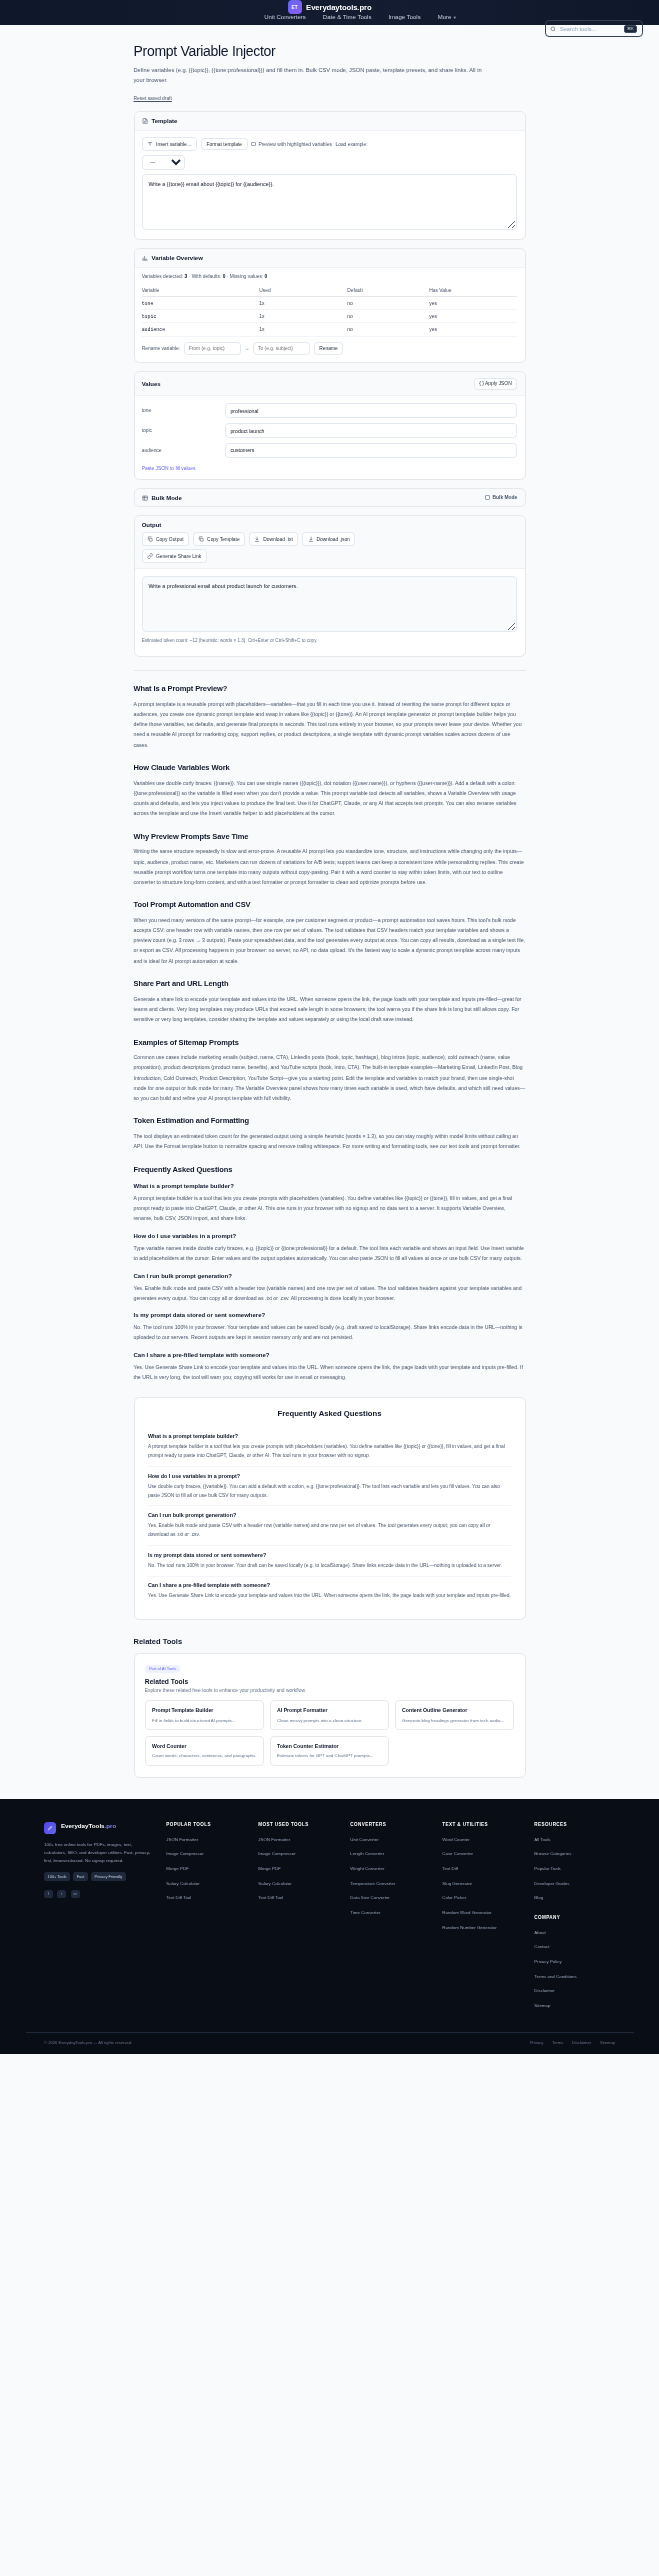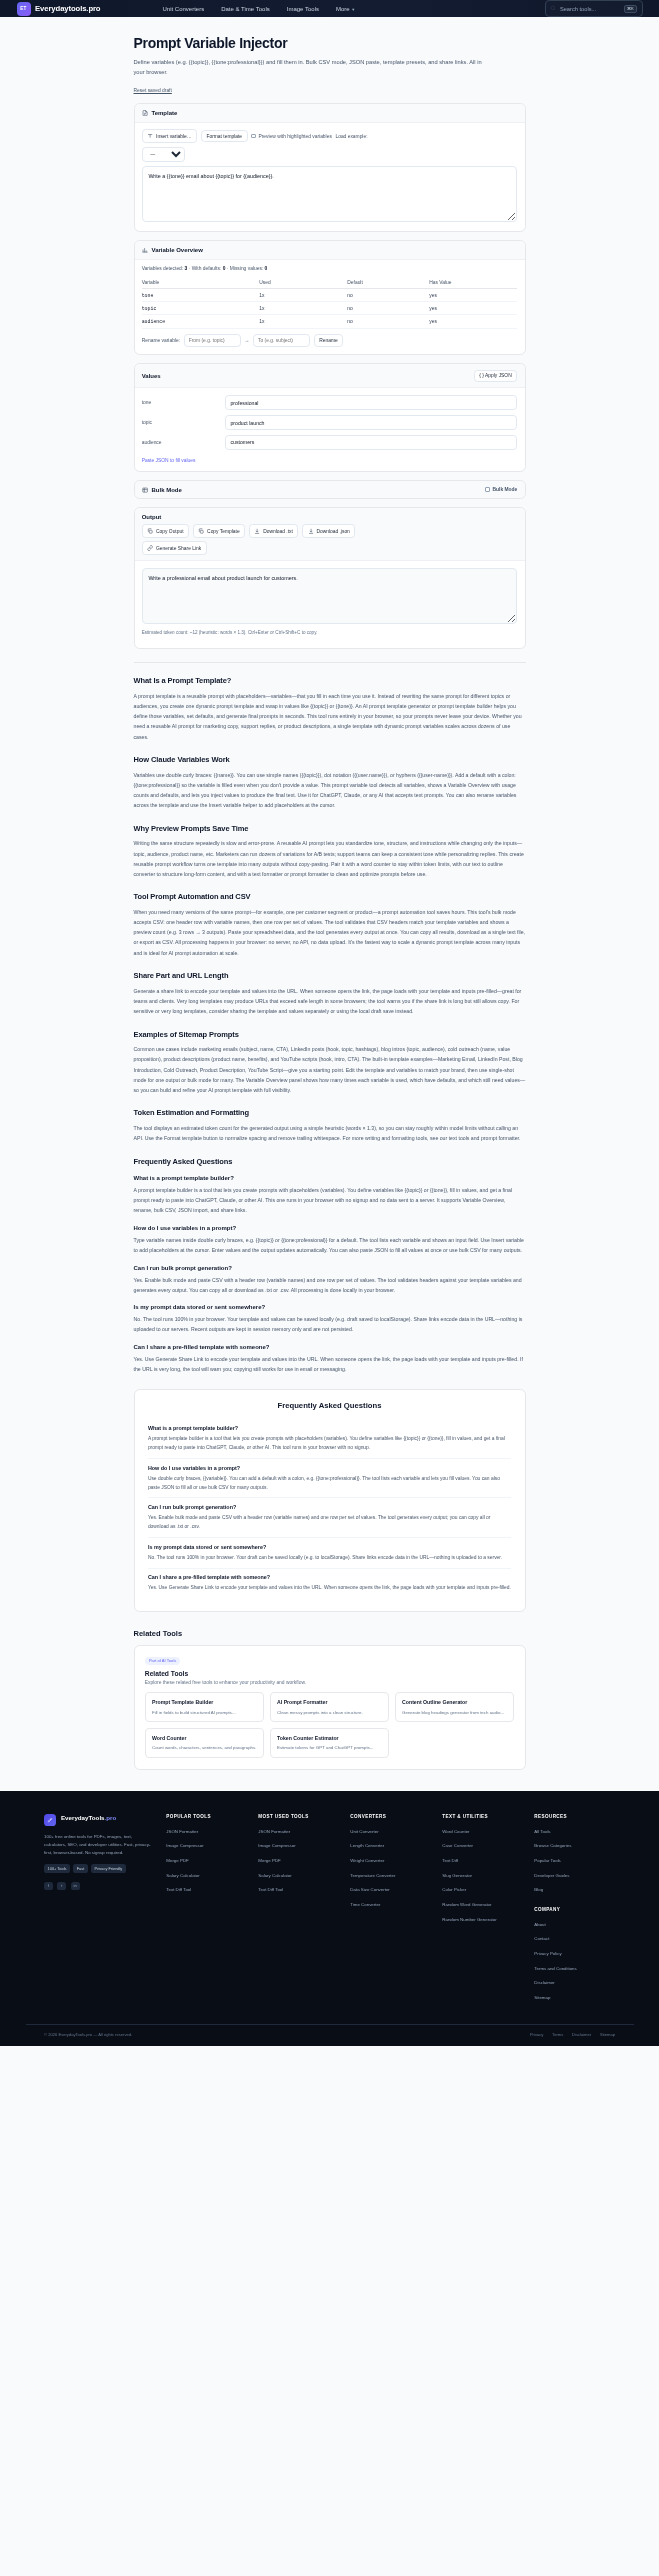--- a/index.html
+++ b/index.html
@@ -8,43 +8,43 @@
     width:659px;
     font-family:"Liberation Sans", sans-serif;
     background:#f8fafc;
     color:#0f172a;
     -webkit-font-smoothing:antialiased;
   }
   a { text-decoration:none; color:inherit; }
 
   
   .topnav {
-    height:17px; background:#111827; background:linear-gradient(90deg,#0f172a 0%,#131c31 60%,#0f172a 100%);
-    display:flex; align-items:center; padding:0 16.5px; gap:0;
+    height:25px; background:#111827; background:linear-gradient(90deg,#0f172a 0%,#131c31 60%,#0f172a 100%);
+    display:flex; align-items:center; padding:0 16.5px; gap:0;flex-direction:column;
   }
   .brand { display:flex; align-items:center; gap:4.6px; }
   .brand-mark {
     width:14px;height:14px;border-radius:4.1px;
     background:linear-gradient(135deg,#6366f1,#8b5cf6);
     color:#fff;font-size:4.6px;font-weight:bold;display:flex;align-items:center;justify-content:center;letter-spacing:0.2px;
   }
   .brand-name { color:#fff; font-size:7.7px; font-weight:bold; letter-spacing:-0.1px;}
   .nav-links { display:flex; align-items:center; gap:17px; margin-left:62px; }
   .nav-links a { color:#cbd5e1; font-size:6px; }
   .chev { font-size:4.1px; margin-left:1.5px; color:#94a3b8;}
   .nav-search {
     margin-left:auto; display:flex; align-items:center; gap:3.6px;
     border:0.5px solid #334155; border-radius:4.1px; padding:3.6px 4.6px; min-width:98px;
     color:#94a3b8; font-size:5.7px; background:rgba(255,255,255,.02);
   }
   .kbd { margin-left:auto; border:0.5px solid #3f4c63; border-radius:2.1px; padding:0.5px 2.1px; font-size:4.1px; color:#cbd5e1; background:#1e293b;}
 
   
   .page { max-width:392px; margin:0 auto; padding:17.5px 0 0 0; }
-  h1.title { font-size:14px; margin:0 0 7.2px 0; letter-spacing:-0.3px; font-weight:bold;}
+  h1.title { font-size:14px; margin:0 0 7.2px 0; letter-spacing:-0.3px; font-weight:normal;}
   p.subtitle { font-size:5.7px; color:#475569; line-height:1.75; margin:0 0 7.2px 0; max-width:355px;}
   .reset-link { font-size:4.9px; color:#475569; text-decoration:underline; display:inline-block; margin-bottom:10.3px;}
 
   .card { background:#fff; border:0.5px solid #e5e7eb; border-radius:5.7px; margin-bottom:7.7px; overflow:hidden;}
   .card-head {
     padding:5.7px 7.2px; background:#f8fafc; border-bottom:0.5px solid #eef0f3;
     display:flex; align-items:center; gap:3.6px; font-size:6px; font-weight:bold;
   }
   .card-head .spacer{margin-left:auto;}
   .card-body { padding:6.7px 7.2px 7.7px 7.2px; }
@@ -372,21 +372,21 @@
       </div>
     </div>
     <div class="card-body">
       <textarea class="ta out" rows="5" style="">Write a professional email about product launch for customers.</textarea>
       <p class="hint">Estimated token count: ~12 (heuristic: words × 1.3). Ctrl+Enter or Ctrl+Shift+C to copy.</p>
     </div>
   </div>
 
   
   <div class="article">
-    <h2>What Is a Prompt Template?</h2>
+    <h2>What Is a Prompt Preview?</h2>
     <p>A prompt template is a reusable prompt with placeholders—variables—that you fill in each time you use it. Instead of rewriting the same prompt for different topics or audiences, you create one dynamic prompt template and swap in values like {{topic}} or {{tone}}. An AI prompt template generator or prompt template builder helps you define those variables, set defaults, and generate final prompts in seconds. This tool runs entirely in your browser, so your prompts never leave your device. Whether you need a reusable AI prompt for marketing copy, support replies, or product descriptions, a single template with dynamic prompt variables scales across dozens of use cases.</p>
 
     <h2>How Claude Variables Work</h2>
     <p>Variables use double curly braces: {{name}}. You can use simple names ({{topic}}), dot notation ({{user.name}}), or hyphens ({{user-name}}). Add a default with a colon: {{tone:professional}} so the variable is filled even when you don't provide a value. This prompt variable tool detects all variables, shows a Variable Overview with usage counts and defaults, and lets you inject values to produce the final text. Use it for ChatGPT, Claude, or any AI that accepts text prompts. You can also rename variables across the template and use the Insert variable helper to add placeholders at the cursor.</p>
 
     <h2>Why Preview Prompts Save Time</h2>
     <p>Writing the same structure repeatedly is slow and error-prone. A reusable AI prompt lets you standardize tone, structure, and instructions while changing only the inputs—topic, audience, product name, etc. Marketers can run dozens of variations for A/B tests; support teams can keep a consistent tone while personalizing replies. This create reusable prompt workflow turns one template into many outputs without copy-pasting. Pair it with a word counter to stay within token limits, with our text to outline converter to structure long-form content, and with a text formatter or prompt formatter to clean and optimize prompts before use.</p>
 
     <h2>Tool Prompt Automation and CSV</h2>
     <p>When you need many versions of the same prompt—for example, one per customer segment or product—a prompt automation tool saves hours. This tool's bulk mode accepts CSV: one header row with variable names, then one row per set of values. The tool validates that CSV headers match your template variables and shows a preview count (e.g. 3 rows → 3 outputs). Paste your spreadsheet data, and the tool generates every output at once. You can copy all results, download as a single text file, or export as CSV. All processing happens in your browser: no server, no API, no data upload. It's the fastest way to scale a dynamic prompt template across many inputs and is ideal for AI prompt automation at scale.</p>

